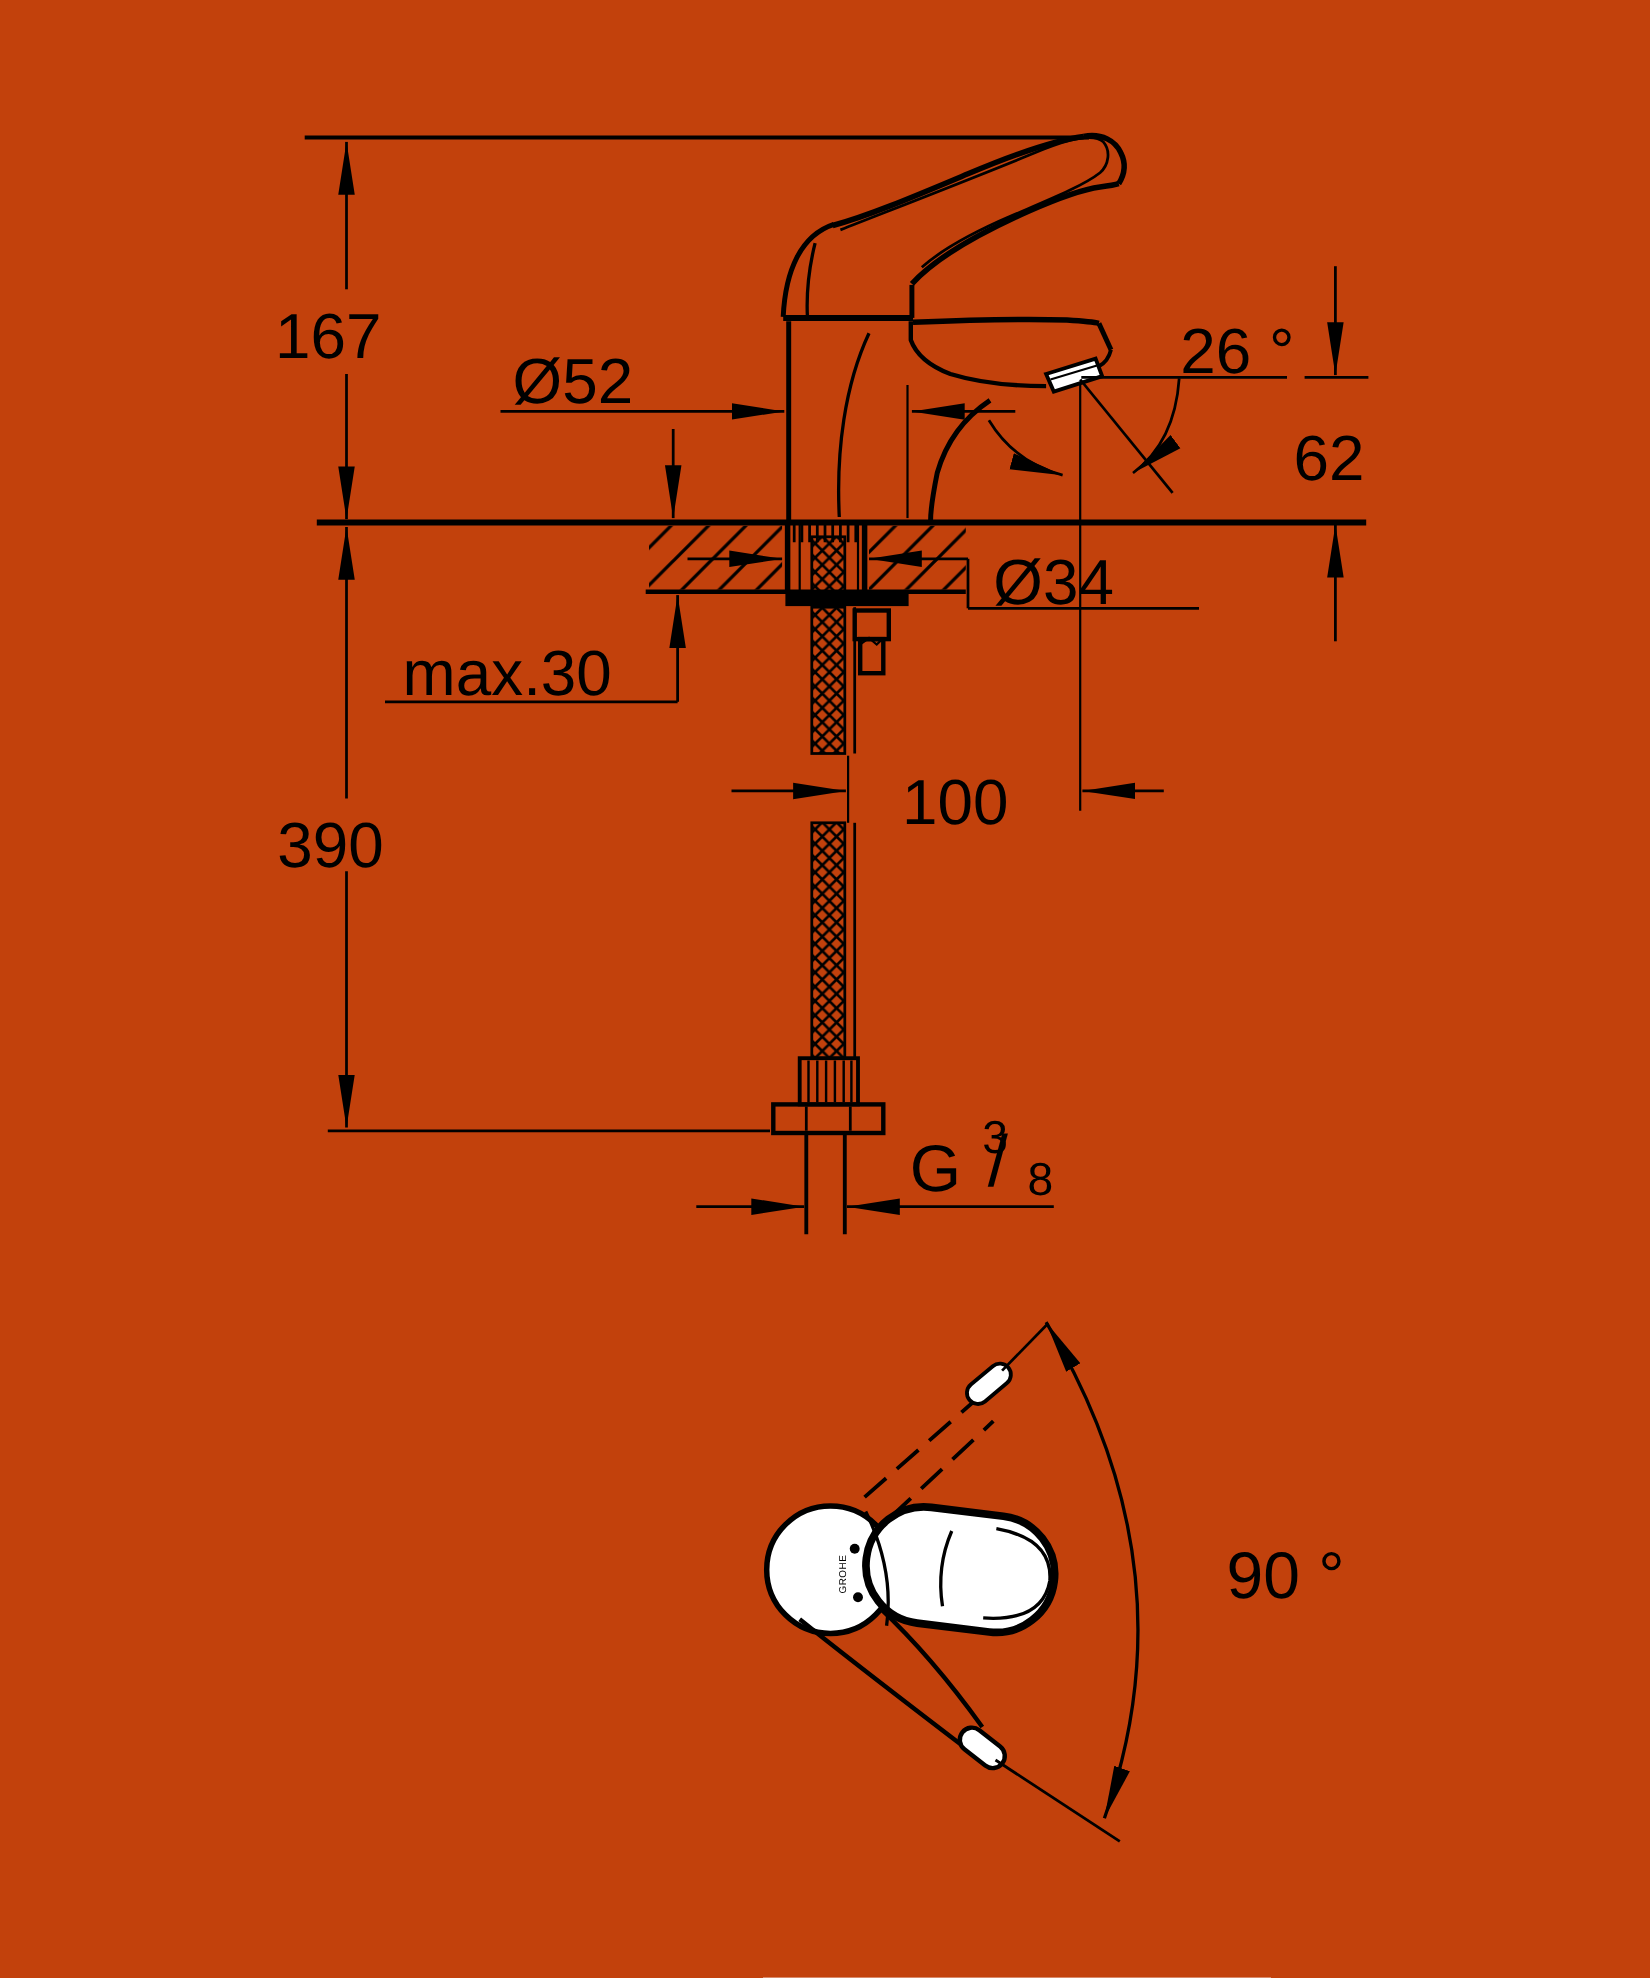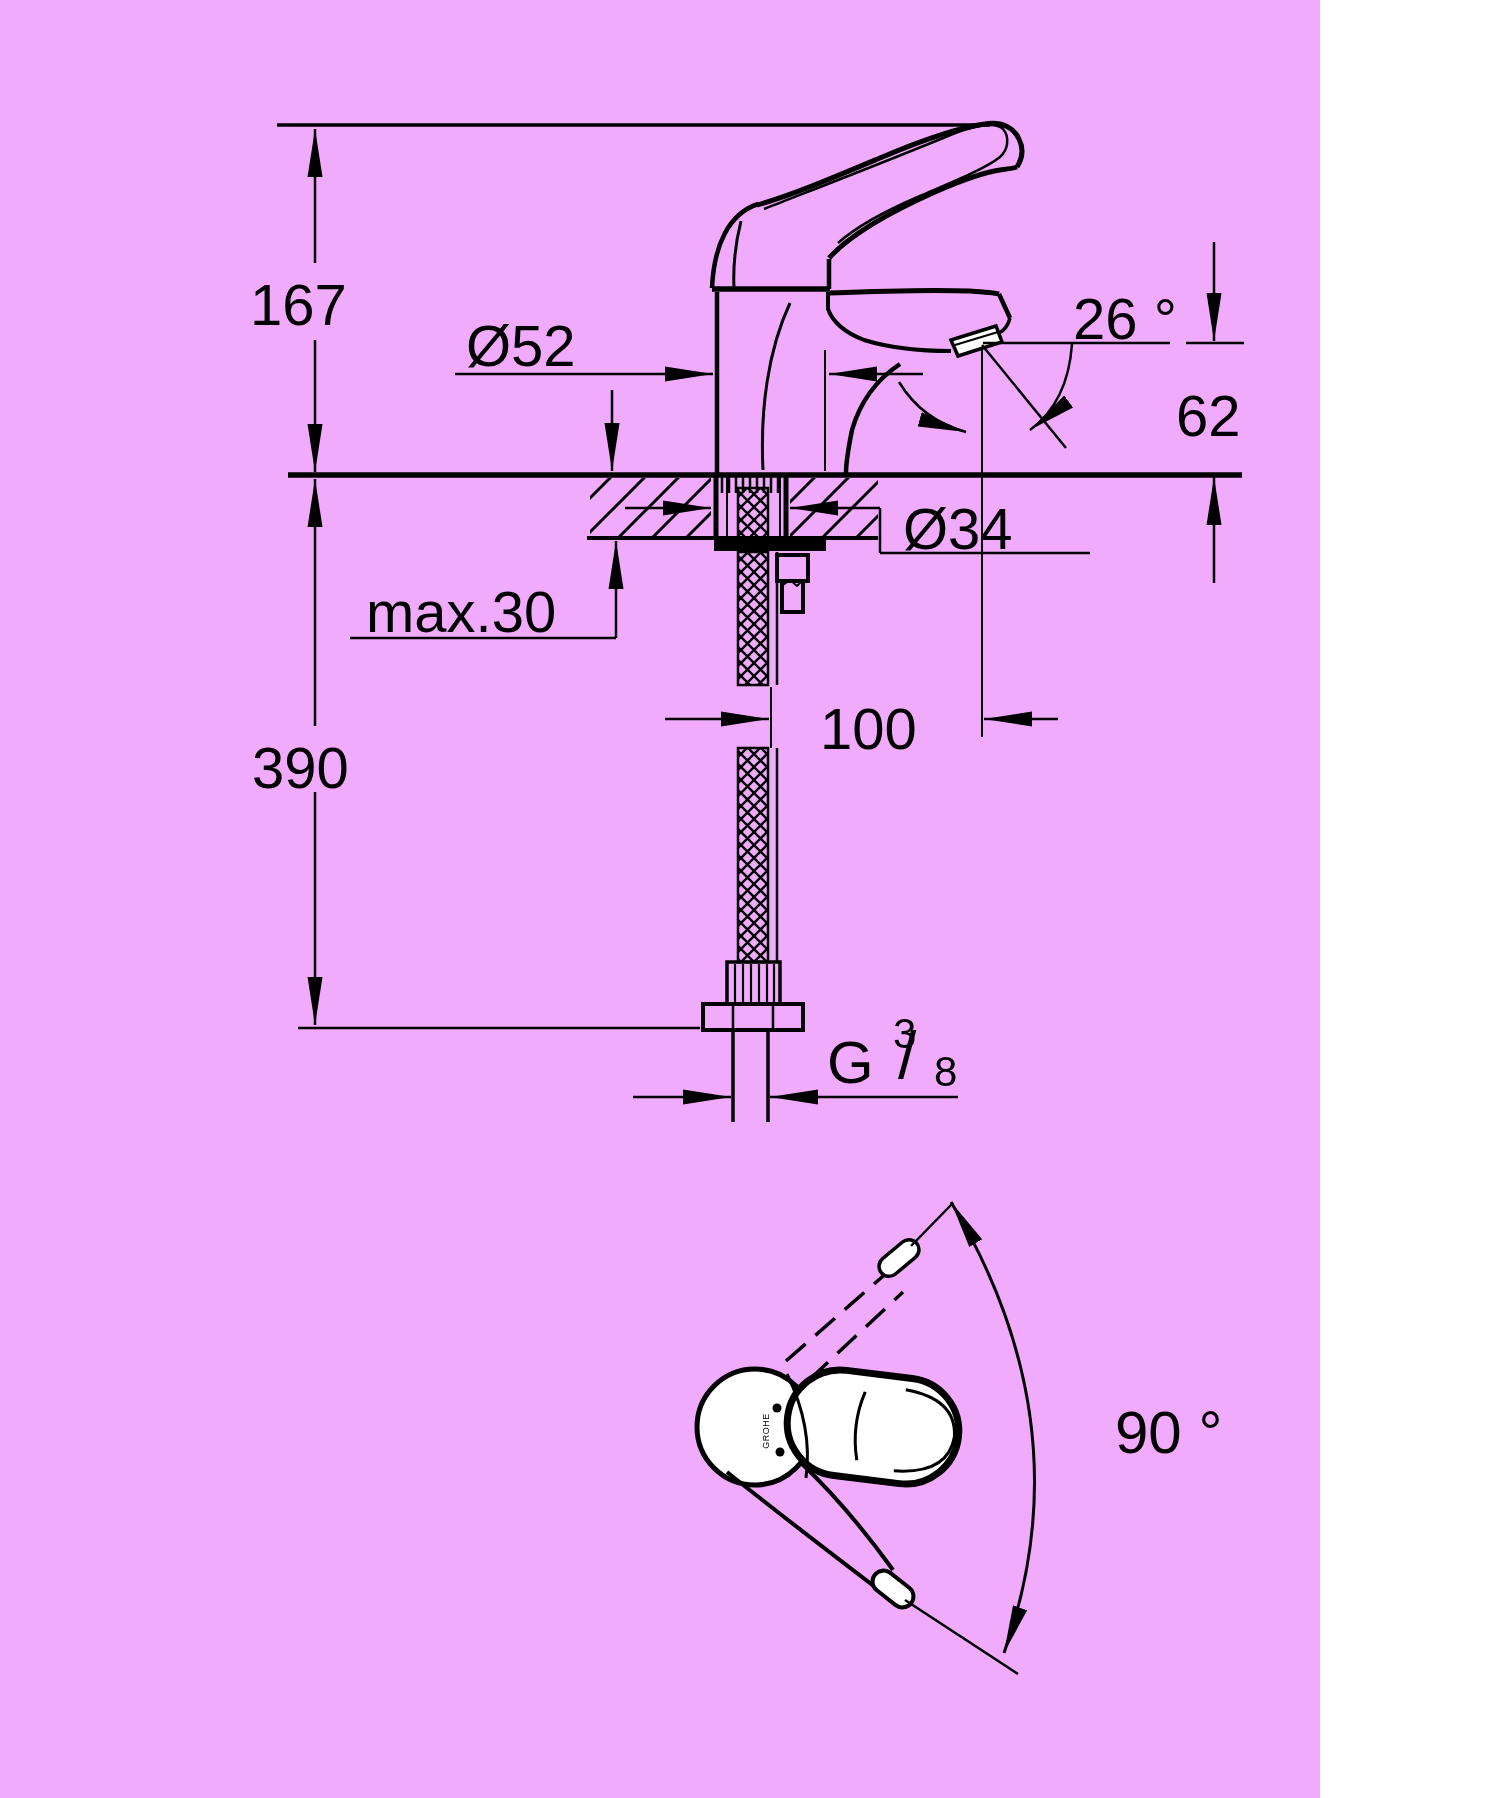--- a/index.html
+++ b/index.html
@@ -1,16 +1,16 @@
 <!DOCTYPE html>
 <html><head>
 <meta charset="utf-8">
 <style>
   html,body{margin:0;padding:0;background:#ffffff;}
-  .canvas{position:relative;width:1320px;height:1798px;background:#f0abfc;overflow:hidden;}
+  .canvas{position:relative;width:1500px;height:1798px;background:#c2410c;overflow:hidden;}
   svg{display:block;}
   text{font-family:"Liberation Sans","DejaVu Sans",sans-serif;fill:#000;}
   .dim-label{font-size:58px;}
   .dim-label-small{font-size:42px;}
   .dim-label-big{font-size:60px;}
   .logo-label{font-size:9px;letter-spacing:.5px;}
 </style>
 </head>
 <body>
 

